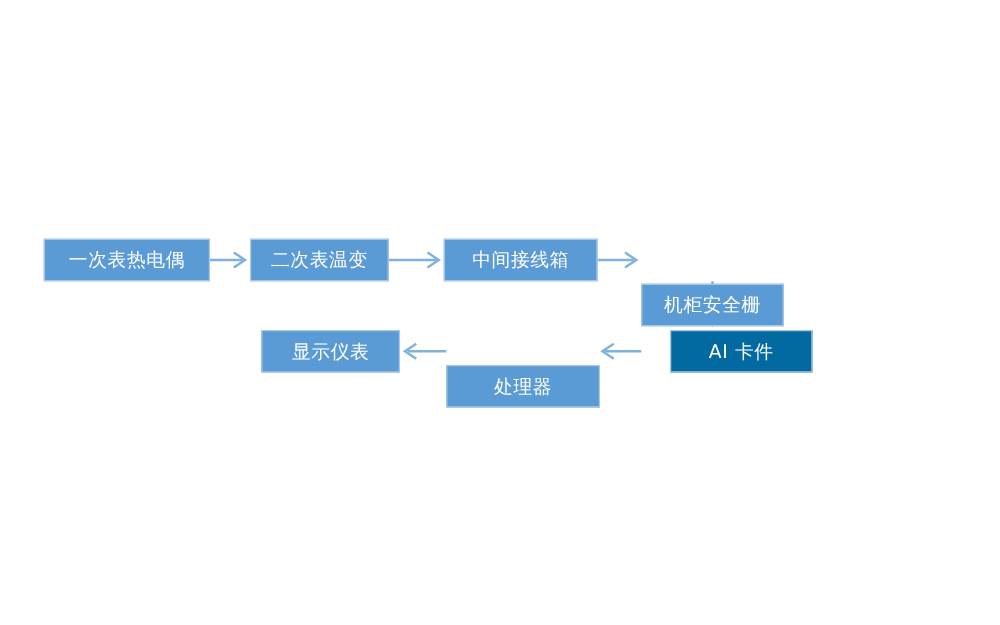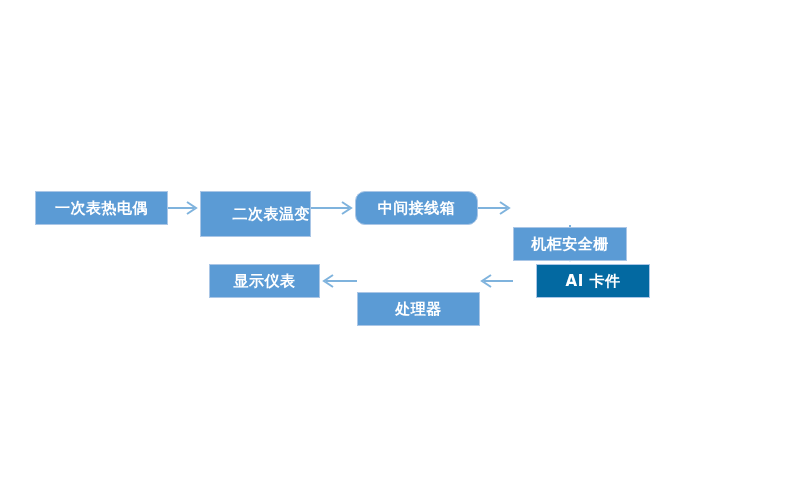--- a/index.html
+++ b/index.html
@@ -26,21 +26,21 @@
   .node {
     position: absolute;
     box-sizing: border-box;
     background: #5b9bd5;
     border: 1px solid #aac6e6;
     color: #ffffff;
     display: flex;
     align-items: center;
     justify-content: center;
     font-size: 15px;
-    font-weight: 700;
+    font-weight: 400;
     letter-spacing: 0.5px;
     line-height: 1;
     white-space: nowrap;
     user-select: none;
   }
   .node-label {
     display: block;
     color: #ffffff;
     font-size: 15px;
     letter-spacing: 0.5px;
@@ -90,25 +90,25 @@
     <g>
       <line x1="357" y1="281" x2="326" y2="281" stroke="#7fb3dd" stroke-width="2"></line>
       <polyline points="333,275 324,281 333,287" fill="none" stroke="#7fb3dd" stroke-width="2"></polyline>
     </g>
   </svg>
 
   <div class="node" id="node-n1" style="left: 35px; top: 191px; width: 133px; height: 34px; background: rgb(91, 155, 213); border-color: rgb(170, 198, 230); color: rgb(255, 255, 255);">
     <span class="node-label">一次表热电偶</span>
   </div>
 
-  <div class="node" id="node-n2" style="left: 200px; top: 191px; width: 111px; height: 46px; background: rgb(91, 155, 213); border-color: rgb(170, 198, 230); color: rgb(255, 255, 255); justify-content: flex-end;">
+  <div class="node" id="node-n2" style="left: 200px; top: 191px; width: 111px; height: 34px; background: rgb(91, 155, 213); border-color: rgb(170, 198, 230); color: rgb(255, 255, 255);">
     <span class="node-label">二次表温变</span>
   </div>
 
-  <div class="node" id="node-n3" style="left: 355px; top: 191px; width: 123px; height: 34px; background: rgb(91, 155, 213); border-color: rgb(170, 198, 230); color: rgb(255, 255, 255); border-radius: 10px;">
+  <div class="node" id="node-n3" style="left: 355px; top: 191px; width: 123px; height: 34px; background: rgb(91, 155, 213); border-color: rgb(170, 198, 230); color: rgb(255, 255, 255);">
     <span class="node-label">中间接线箱</span>
   </div>
 
   <div class="node" id="node-n4" style="left: 513px; top: 191px; width: 114px; height: 34px; background: rgb(91, 155, 213); border-color: rgb(170, 198, 230); color: rgb(255, 255, 255); margin-top: 36px;">
     <span class="node-label">机柜安全栅</span>
   </div>
 
   <div class="node" id="node-n5" style="left: 536px; top: 264px; width: 114px; height: 34px; background: #0369a1; border-color: rgb(170, 198, 230); color: rgb(255, 255, 255);">
     <span class="node-label">AI 卡件</span>
   </div>

